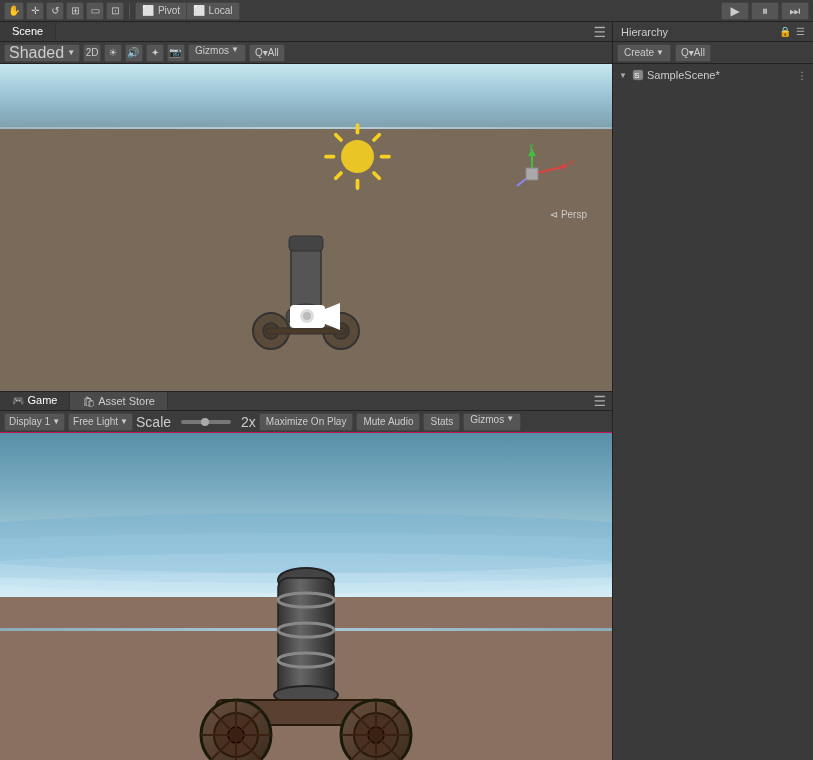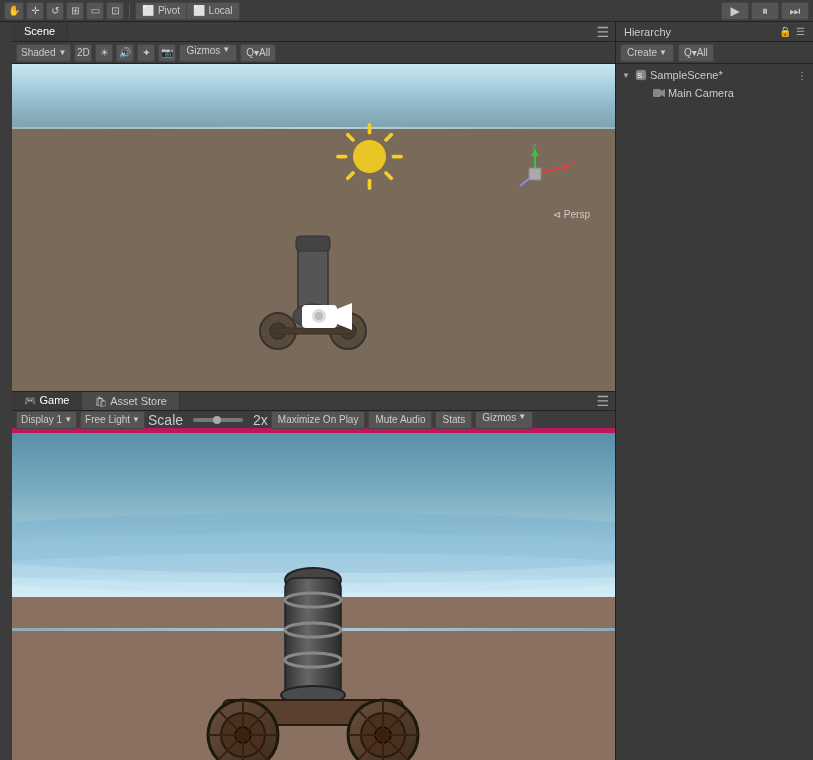--- a/index.html
+++ b/index.html
@@ -74,21 +74,20 @@
       justify-content: center;
       color: #ccc;
       font-size: 12px;
       cursor: pointer;
     }
 
     
     #main-area {
       display: flex;
       height: calc(760px - 22px);
-      margin-left: 12px;
     }
 
     
     #left-panel {
       width: 612px;
       display: flex;
       flex-direction: column;
     }
 
     
@@ -133,21 +132,21 @@
       align-items: center;
       padding: 0 4px;
       gap: 3px;
     }
     .scene-toolbar-select {
       height: 18px;
       background: #555;
       border: 1px solid #444;
       border-radius: 2px;
       color: #ccc;
-      font-size: 10px;
+      font-size: 16px;
       padding: 0 4px;
       display: flex;
       align-items: center;
       gap: 3px;
       cursor: pointer;
     }
     .scene-toolbar-select::after {
       content: '▼';
       font-size: 8px;
     }
@@ -275,21 +274,21 @@
       display: flex;
       align-items: stretch;
       border-bottom: 1px solid #222;
       border-top: 1px solid #222;
     }
 
     
     #game-toolbar {
       height: 22px;
       background: #3c3c3c;
-      border-bottom: 5px solid #be185d;
+      border-bottom: 1px solid #be185d;
       display: flex;
       align-items: center;
       padding: 0 4px;
       gap: 3px;
     }
     .game-toolbar-select {
       height: 18px;
       background: #555;
       border: 1px solid #444;
       border-radius: 2px;
@@ -757,31 +756,20 @@
         <div class="hier-icon">
           <svg width="12" height="12" viewBox="0 0 12 12">
             <rect x="1" y="1" width="10" height="10" rx="2" fill="#888" stroke="#666" stroke-width="0.5"></rect>
             <text x="2" y="9" font-size="8" fill="#fff">S</text>
           </svg>
         </div>
         <span class="hier-label">SampleScene*</span>
         <div class="hier-more-btn">⋮</div>
       </div>
 
-      <div class="hier-scene-row">
-        <div class="hier-indent"></div>
-        <div class="hier-arrow" style="visibility:hidden;">▶</div>
-        <div class="hier-icon">
-          <svg width="12" height="12" viewBox="0 0 12 12">
-            <rect x="0" y="2" width="8" height="8" rx="1.5" fill="#888"></rect>
-            <polygon points="8,4 12,2 12,10 8,8" fill="#888"></polygon>
-          </svg>
-        </div>
-        <span class="hier-label">Main Camera</span>
-      </div>
 
 
 
 
     </div>
   </div>
 
 </div>
 
 </body></html>

